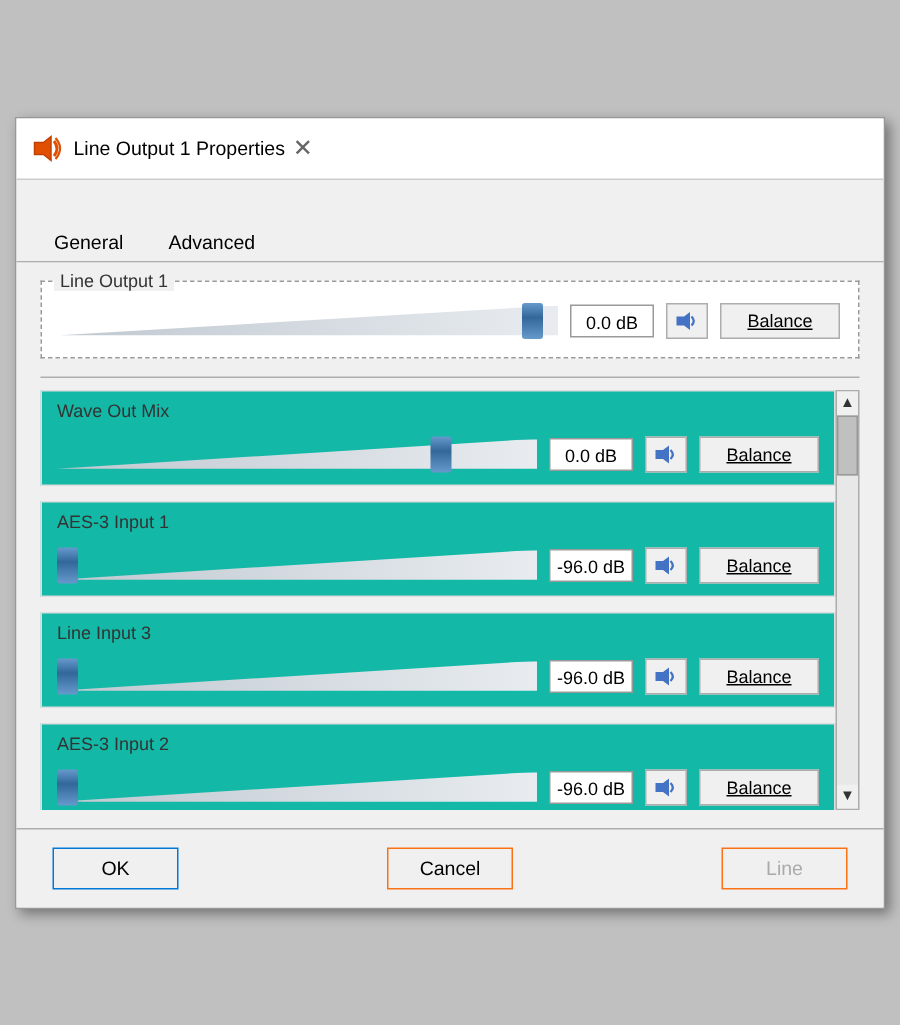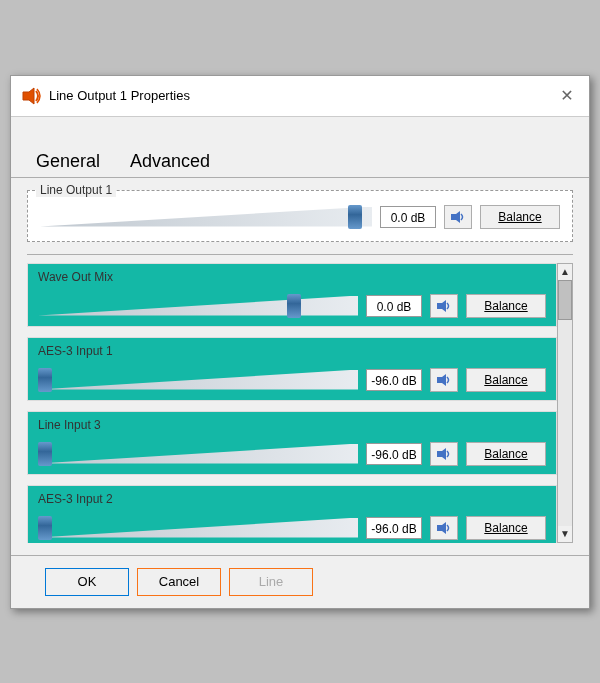--- a/index.html
+++ b/index.html
@@ -18,21 +18,20 @@
       width: 580px;
       background: #f0f0f0;
       border: 1px solid #999;
       box-shadow: 3px 3px 8px rgba(0,0,0,0.4);
     }
 
     .title-bar {
       background: white;
       display: flex;
       align-items: center;
-      justify-content: space-between;
       padding: 8px 10px;
       border-bottom: 1px solid #ccc;
     }
 
     .title-bar-left {
       display: flex;
       align-items: center;
       gap: 8px;
     }
 
@@ -61,21 +60,21 @@
       background: #f0f0f0;
       border-bottom: 1px solid #adadad;
     }
 
     .tab {
       padding: 5px 14px;
       cursor: pointer;
       border: 1px solid transparent;
       margin-bottom: -1px;
       background: transparent;
-      font-size: 18px;
+      font-size: 13px;
       margin-top: 20px;
     }
 
     .tab.active {
       background: #f0f0f0;
       border: 1px solid #adadad;
       border-bottom: 1px solid #f0f0f0;
     }
 
     .content {
@@ -251,23 +250,23 @@
       position: relative;
     }
 
     .channel-group-label {
       font-size: 12px;
       color: #333;
       margin-bottom: 4px;
     }
 
     .footer {
-      padding: 12px 34px;
-      display: flex;
-      justify-content: flex-start;
+      padding: 12px 24px;
+      display: flex;
+      justify-content: space-between;
       gap: 8px;
       border-top: 1px solid #adadad;
       background: #f0f0f0;
     }
 
     .footer-btn {
       width: 84px;
       height: 28px;
       background: #f0f0f0;
       border: 1px solid #f97316;

